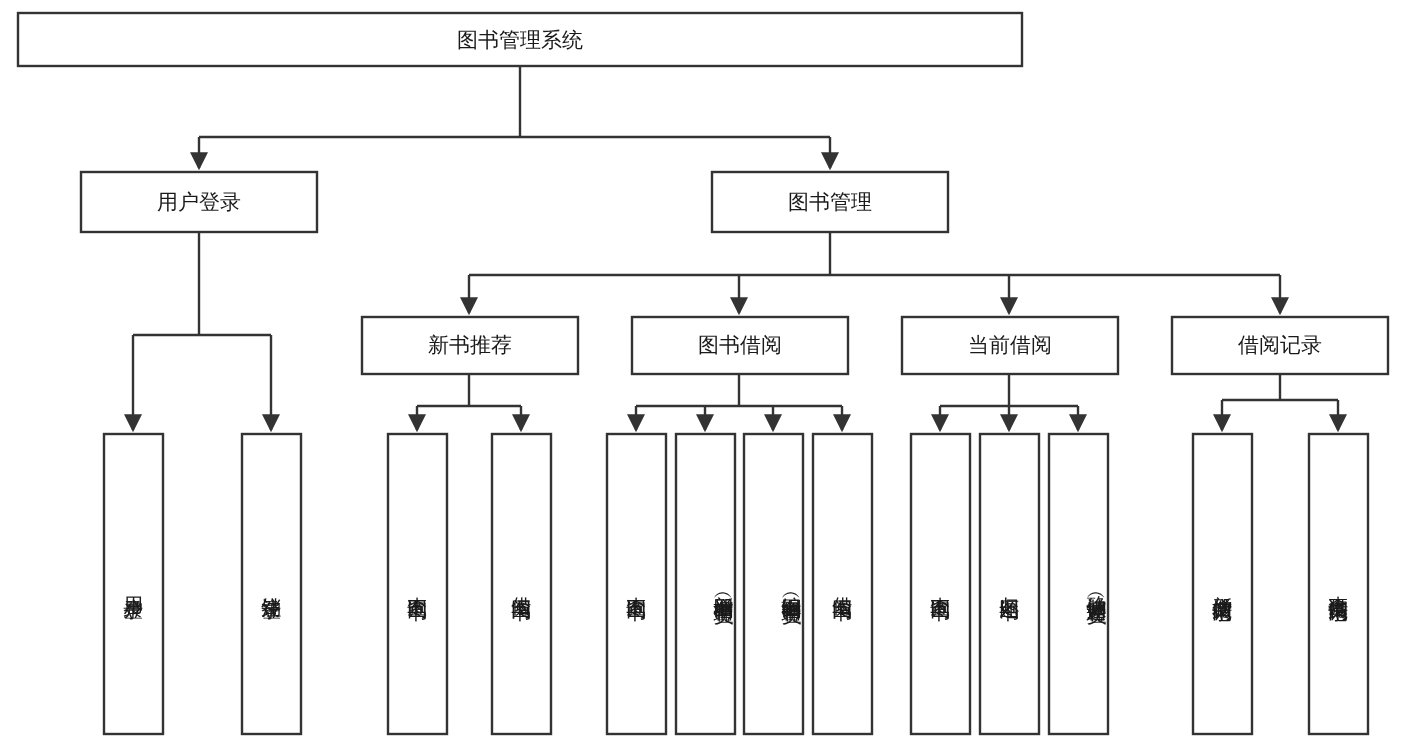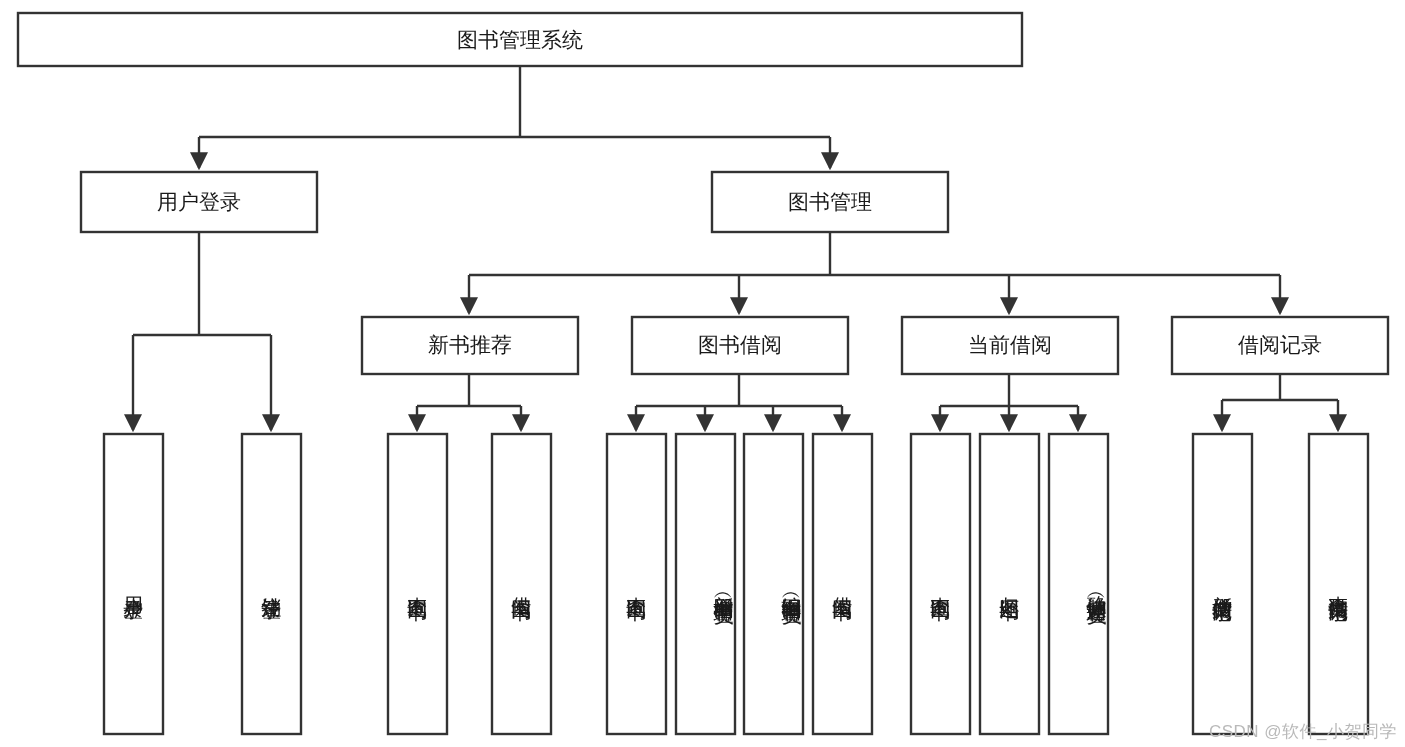--- a/index.html
+++ b/index.html
@@ -177,14 +177,13 @@
   <div class="v-label" style="left:744px; top:440px; width:59px; height:294px; align-items:flex-start;">编辑图书（管理员）</div>
   <div class="v-label" style="left:813px; top:434px; width:59px; height:300px;">借阅图书</div>
 
   <div class="v-label" style="left:911px; top:434px; width:59px; height:300px;">查询图书</div>
   <div class="v-label" style="left:980px; top:434px; width:59px; height:300px;">归还图书</div>
   <div class="v-label" style="left:1049px; top:440px; width:59px; height:294px; align-items:flex-start;">确认归还（管理员）</div>
 
   <div class="v-label" style="left:1193px; top:434px; width:59px; height:300px;">新增借阅记录</div>
   <div class="v-label" style="left:1309px; top:434px; width:59px; height:300px;">查询借阅记录</div>
 
-  <div class="watermark">CSDN @软件_小贺同学</div>
 </div>
 
 </body></html>

